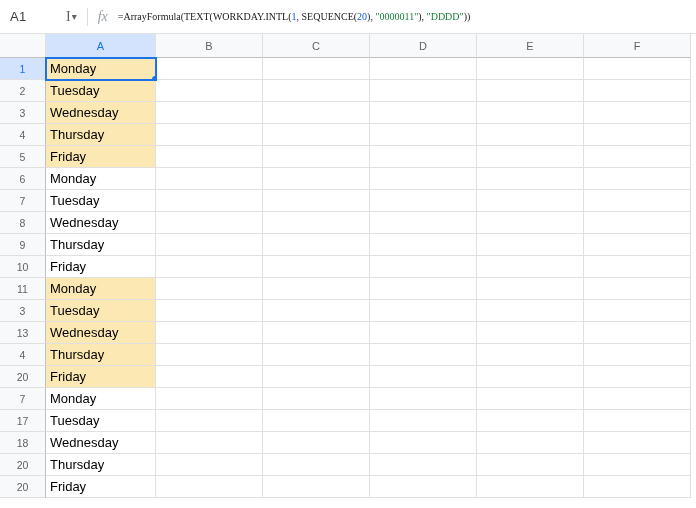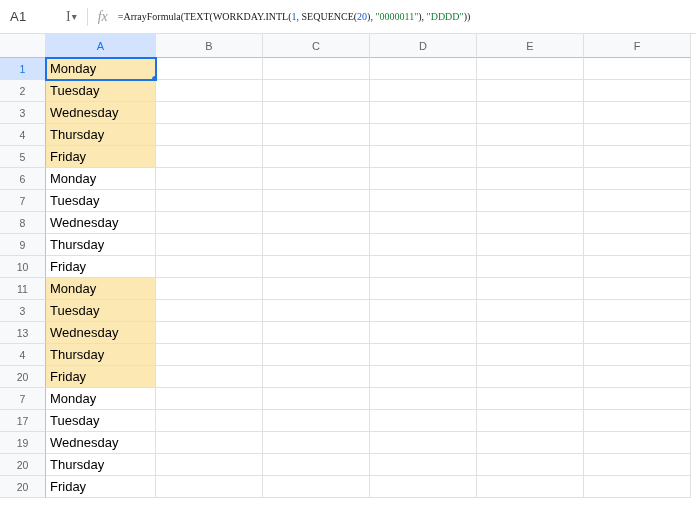--- a/index.html
+++ b/index.html
@@ -319,21 +319,21 @@
     <div class="row">
       <div class="row-header">17</div>
       <div class="cell col-A">Tuesday</div>
       <div class="cell col-other"></div>
       <div class="cell col-other"></div>
       <div class="cell col-other"></div>
       <div class="cell col-other"></div>
       <div class="cell col-other"></div>
     </div>
     <div class="row">
-      <div class="row-header">19</div>
+      <div class="row-header">18</div>
       <div class="cell col-A">Wednesday</div>
       <div class="cell col-other"></div>
       <div class="cell col-other"></div>
       <div class="cell col-other"></div>
       <div class="cell col-other"></div>
       <div class="cell col-other"></div>
     </div>
     <div class="row">
       <div class="row-header">20</div>
       <div class="cell col-A">Thursday</div>

